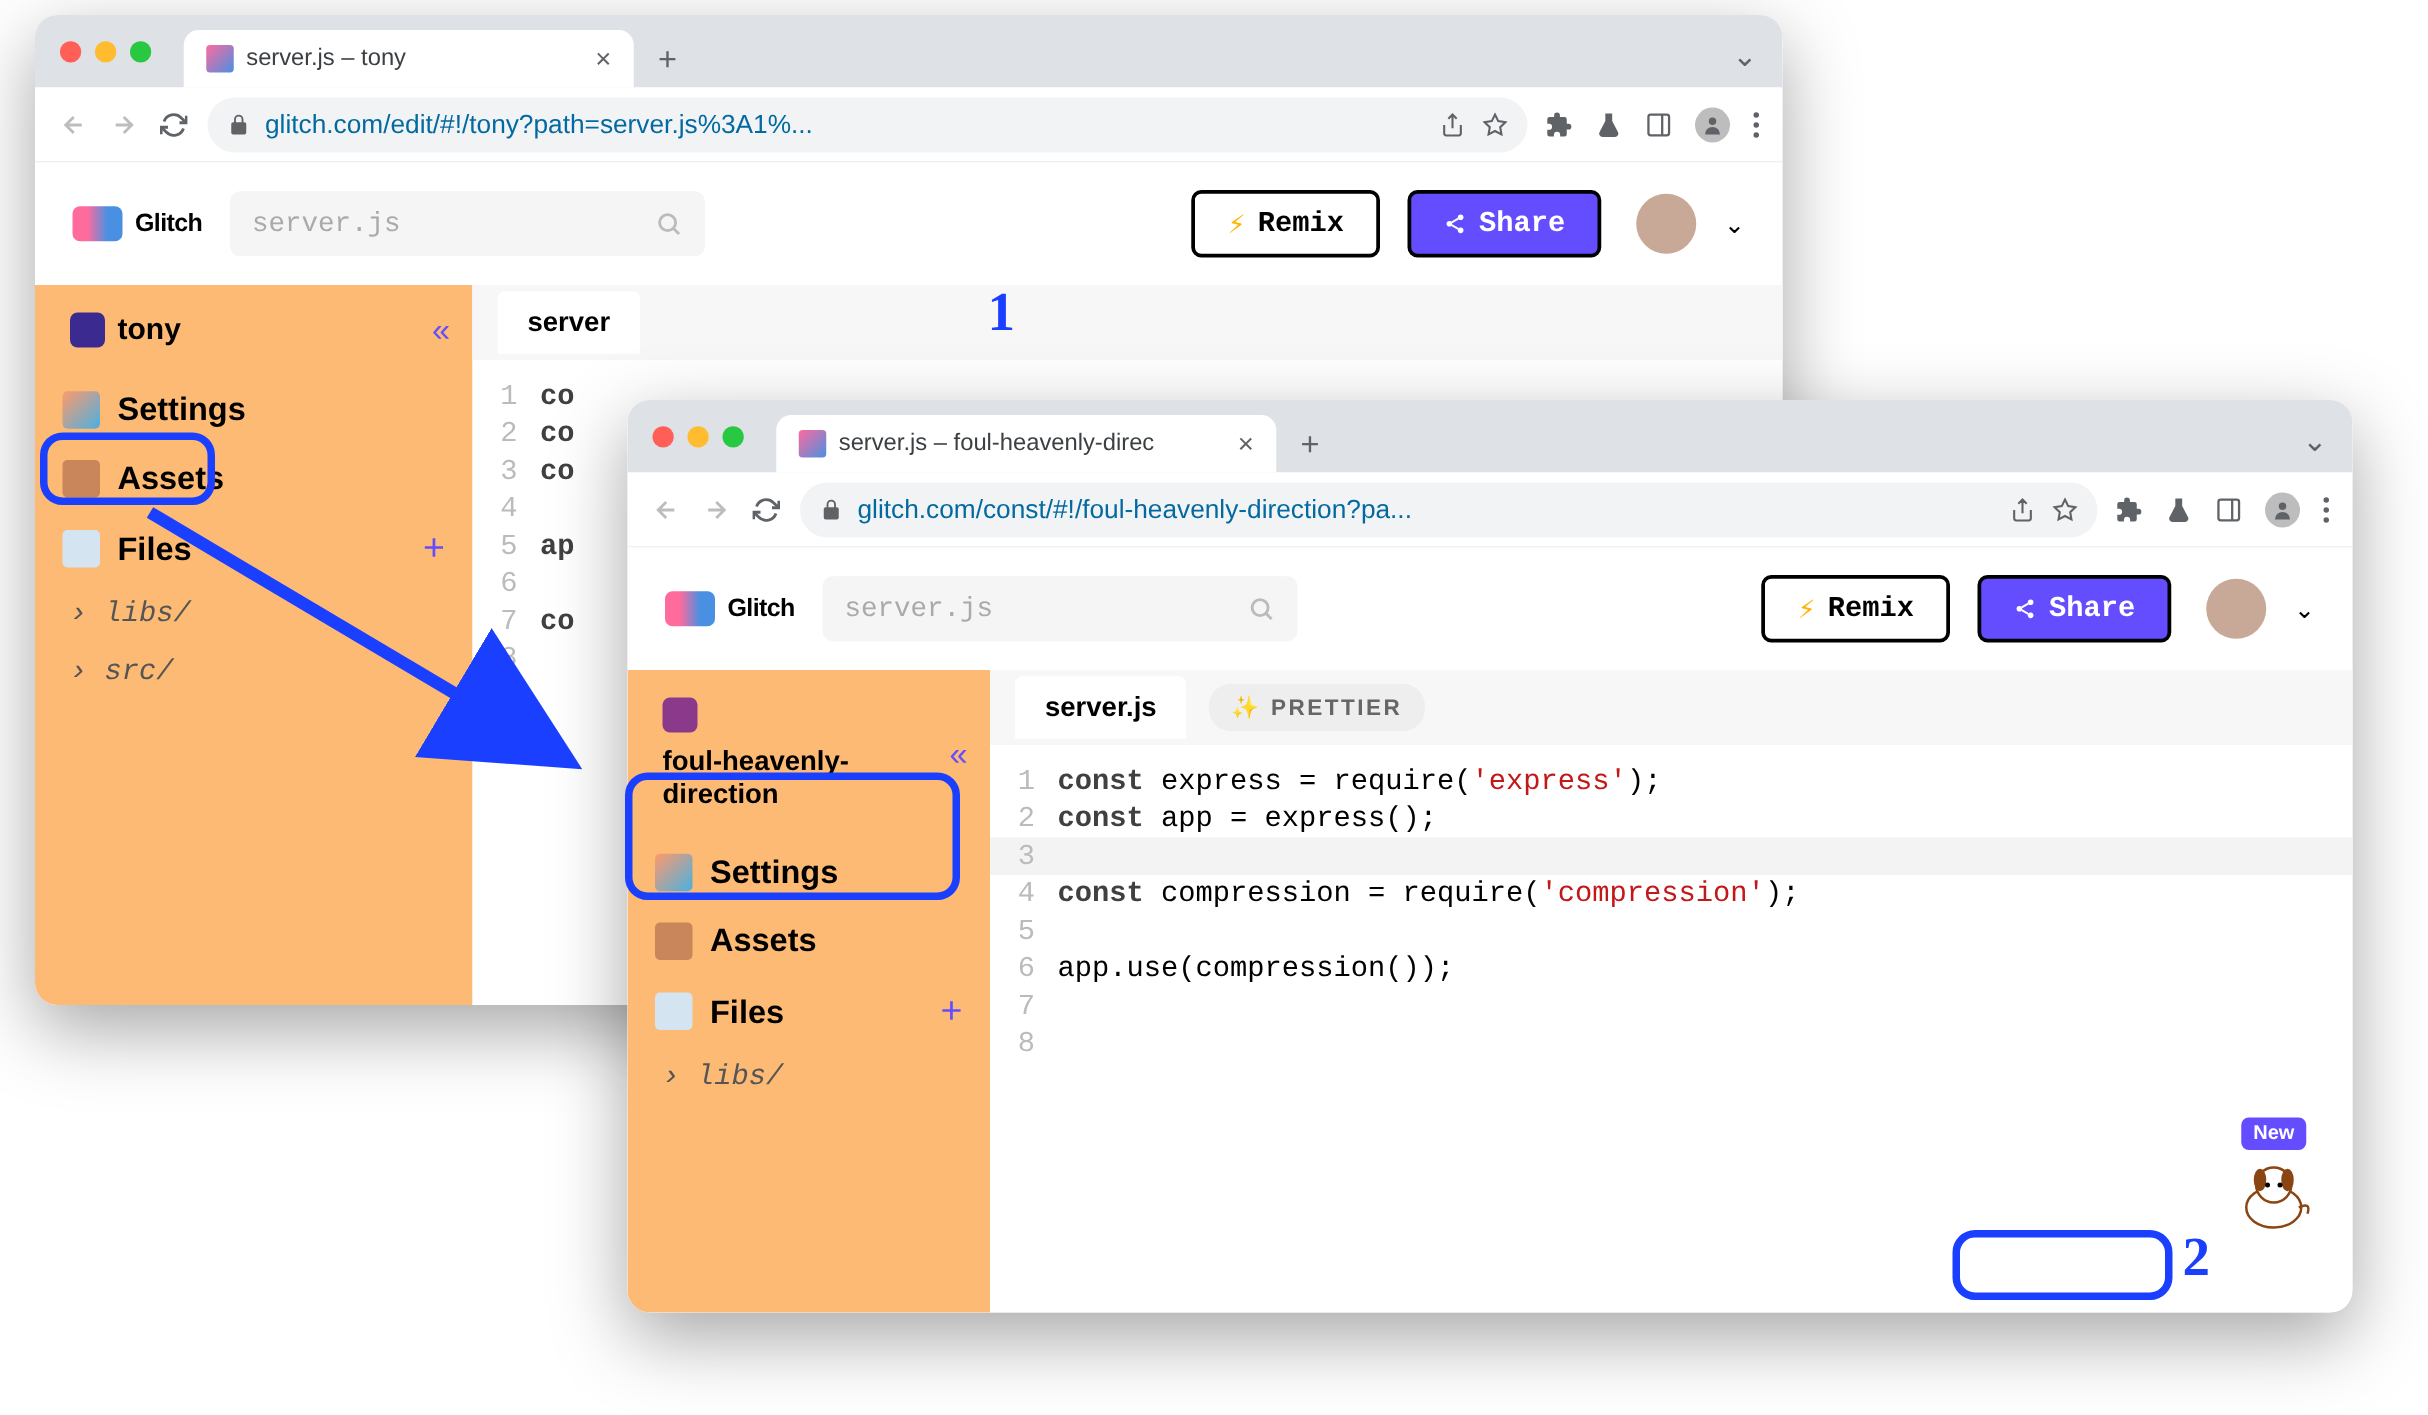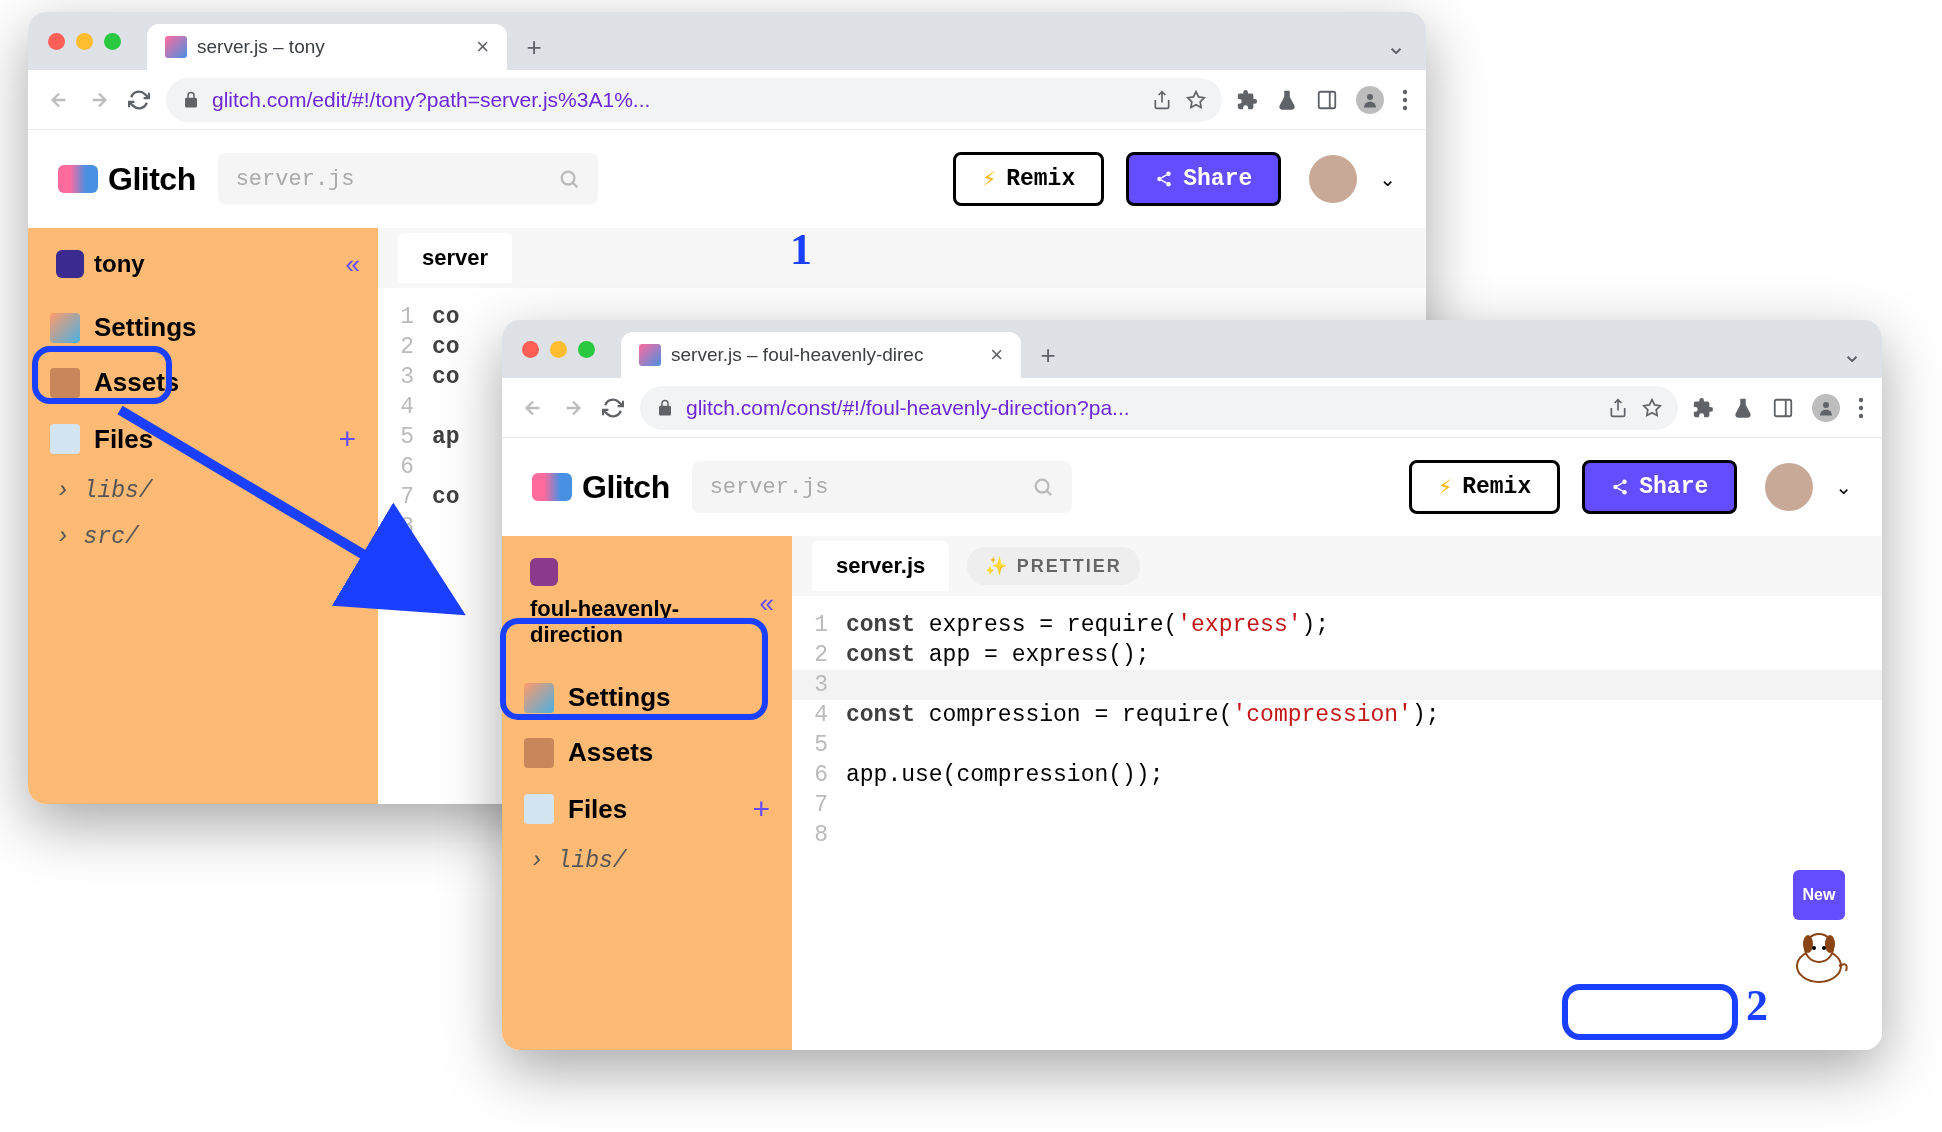--- a/index.html
+++ b/index.html
@@ -12,27 +12,27 @@
 .dot { width: 17px; height: 17px; border-radius: 50%; }
 .red { background: #ff5f57; } .yellow { background: #febc2e; } .green { background: #28c840; }
 .tab { background: #fff; border-radius: 12px 12px 0 0; height: 46px; padding: 0 18px; display: flex; align-items: center; gap: 10px; font-size: 19px; color: #3c4043; min-width: 360px; }
 .fav { width: 22px; height: 22px; background: linear-gradient(135deg,#ff6b9d,#4a90e2); border-radius: 3px; }
 .tabx { margin-left: auto; color: #5f6368; font-size: 22px; cursor: pointer; }
 .newtab { width: 38px; height: 38px; display: flex; align-items: center; justify-content: center; color: #5f6368; font-size: 26px; margin-left: 8px; margin-bottom: 4px; cursor: pointer; }
 .tabchev { margin-left: auto; margin-right: 20px; color: #5f6368; font-size: 24px; margin-bottom: 10px; cursor: pointer; }
 .addrbar { height: 60px; background: #fff; display: flex; align-items: center; padding: 0 18px; gap: 14px; border-bottom: 1px solid #e8eaed; }
 .navicon { width: 26px; height: 26px; display: flex; align-items: center; justify-content: center; color: #5f6368; cursor: pointer; }
 .navicon.dis { color: #bdbdbd; }
-.omnibox { flex: 1; background: #f1f3f4; border-radius: 26px; height: 44px; display: flex; align-items: center; padding: 0 16px; gap: 12px; color: #6d28d9; font-size: 21px; }
+.omnibox { flex: 1; background: #f1f3f4; border-radius: 26px; height: 44px; display: flex; align-items: center; padding: 0 16px; gap: 12px; color: #0369a1; font-size: 21px; }
 .lock { color: #5f6368; }
 .omni-actions { display: flex; gap: 14px; margin-left: auto; color: #5f6368; }
 .ext { display: flex; gap: 18px; color: #5f6368; align-items: center; }
 .avatar-sm { width: 28px; height: 28px; border-radius: 50%; background: #bdbdbd; display: flex; align-items: center; justify-content: center; }
 .glitch-hdr { height: 98px; background: #fff; display: flex; align-items: center; padding: 0 30px; gap: 22px; }
-.glitch-logo { display: flex; align-items: center; gap: 10px; font-size: 32px; font-weight: 800; letter-spacing: -0.5px; }
+.glitch-logo { display: flex; align-items: center; gap: 10px; font-size: 20px; font-weight: 800; letter-spacing: -0.5px; }
 .glitch-fish { width: 40px; height: 28px; background: linear-gradient(90deg,#ff6b9d 30%,#4a90e2 70%); border-radius: 6px; position: relative; }
 .glitch-search { flex: 0 0 380px; height: 52px; background: #f5f5f5; border-radius: 8px; display: flex; align-items: center; padding: 0 18px; color: #aaa; font-family: "Courier New", monospace; font-size: 22px; }
 .sicon { margin-left: auto; color: #bbb; }
 .btn { height: 54px; padding: 0 26px; border-radius: 8px; display: flex; align-items: center; gap: 10px; font-family: "Courier New", monospace; font-size: 23px; font-weight: 600; cursor: pointer; border: 3px solid #000; }
 .btn-remix { background: #fff; color: #000; }
 .btn-share { background: #644cff; color: #fff; border-color: #000; }
 .avatar-lg { width: 48px; height: 48px; border-radius: 50%; background: #c8a896; margin-left: 6px; }
 .chev { color: #000; font-size: 20px; cursor: pointer; }
 .workspace { display: flex; height: calc(100% - 216px); background: #f7f7f7; }
 .sidebar { width: 350px; background: #fdba74; display: flex; flex-direction: column; }
@@ -50,21 +50,21 @@
 .prettier { background: #eee; padding: 8px 18px; border-radius: 18px; font-size: 18px; font-weight: 700; letter-spacing: 2px; color: #666; cursor: pointer; }
 .code { flex: 1; font-family: "Courier New", monospace; font-size: 23px; padding: 14px 0; overflow: hidden; position: relative; }
 .line { display: flex; padding: 2px 0; }
 .ln { width: 54px; text-align: right; padding-right: 18px; color: #bbb; user-select: none; }
 .lc { flex: 1; white-space: pre; }
 .kw { color: #404040; font-weight: 700; }
 .str { color: #c21818; }
 .hl { background: #f3f3f3; }
 .anno { position: absolute; border: 6px solid #1a3fff; border-radius: 18px; pointer-events: none; }
 .anno-num { position: absolute; font-size: 44px; font-weight: 900; color: #1a3fff; font-family: Georgia, serif; }
-.badge-new { background: #644cff; color: #fff; padding: 16px 10px; border-radius: 6px; font-size: 16px; font-weight: 700; }
+.badge-new { background: #644cff; color: #fff; padding: 4px 10px; border-radius: 6px; font-size: 16px; font-weight: 700; }
 .dog { position: absolute; right: 28px; bottom: 64px; display: flex; flex-direction: column; align-items: center; gap: 6px; }
 .dog-svg { width: 70px; height: 60px; }
 svg { display: block; }
 </style>
 </head>
 <body>
 
 <div class="browser" id="b1">
   <div class="tabstrip">
     <div class="traffic">

